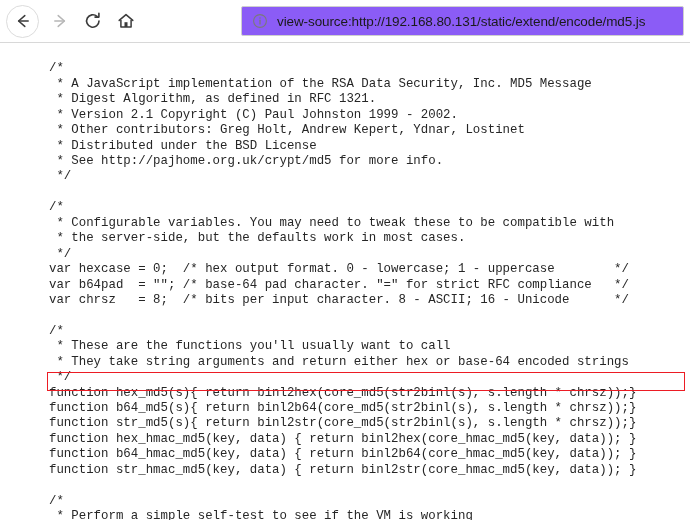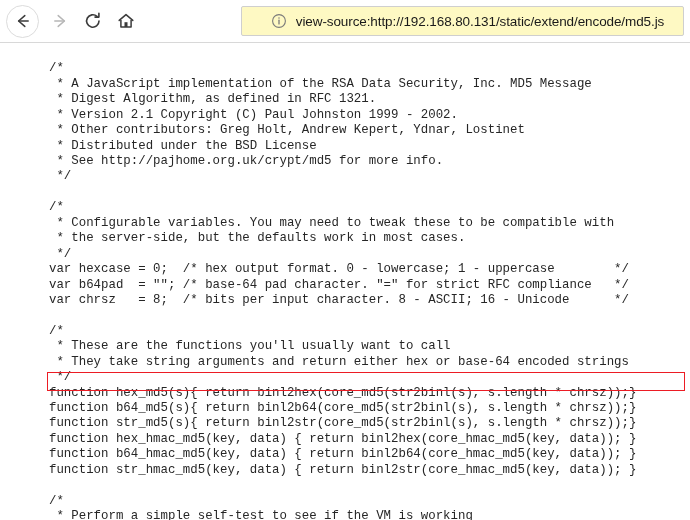--- a/index.html
+++ b/index.html
@@ -49,28 +49,27 @@
     margin-right: 4px;
   }
   .nav-btn svg { display: block; }
 
   .url-bar {
     position: absolute;
     left: 241px;
     top: 6px;
     width: 443px;
     height: 30px;
-    background: #fef9c3;
+    background: #8b5cf6;
     border: 1px solid #cfcfcf;
     border-radius: 2px;
     display: flex;
     align-items: center;
     box-sizing: border-box;
     box-shadow: 0 0 0 0 rgba(0,0,0,0);
-    justify-content: center;
   }
   .url-info-icon {
     width: 16px;
     height: 16px;
     margin-left: 10px;
     margin-right: 9px;
     flex: 0 0 auto;
   }
   .url-text {
     font-family: "Liberation Sans", sans-serif;

